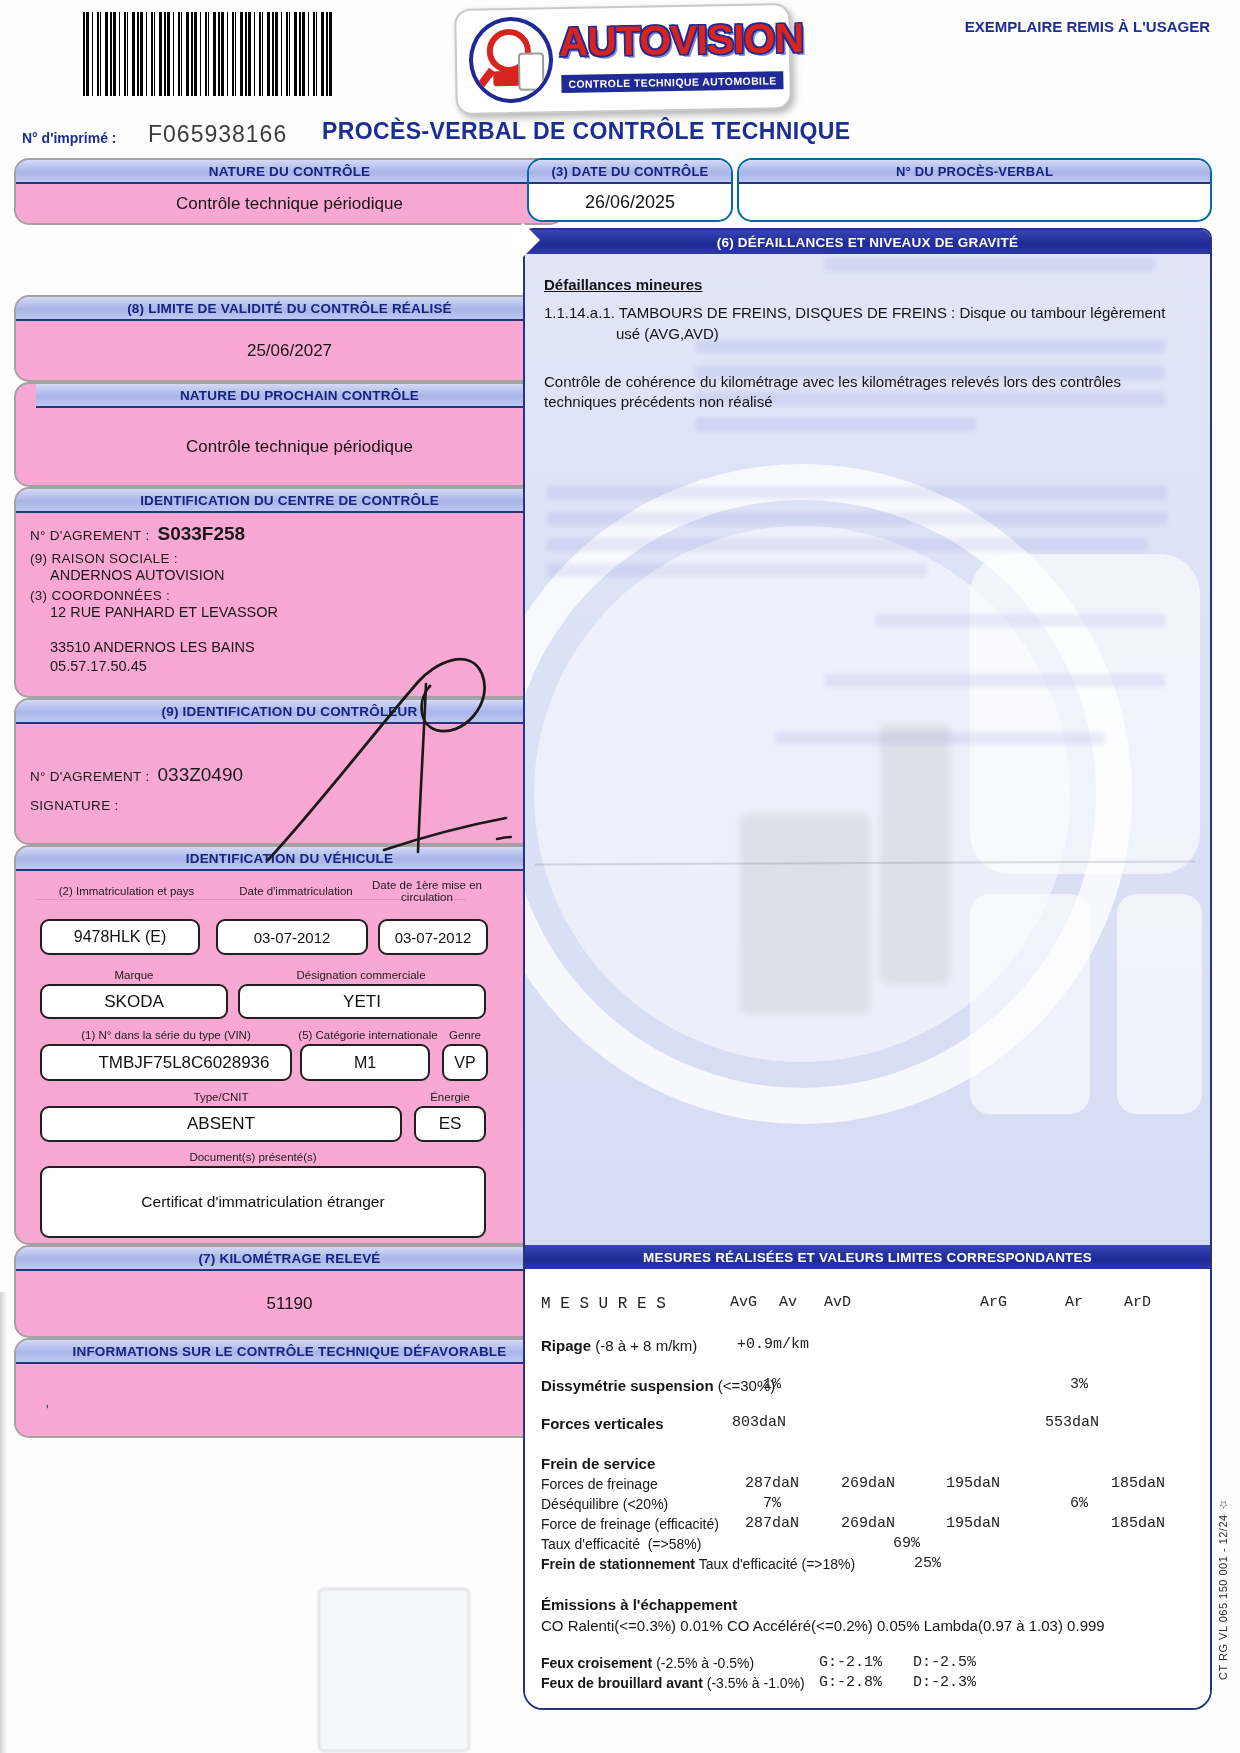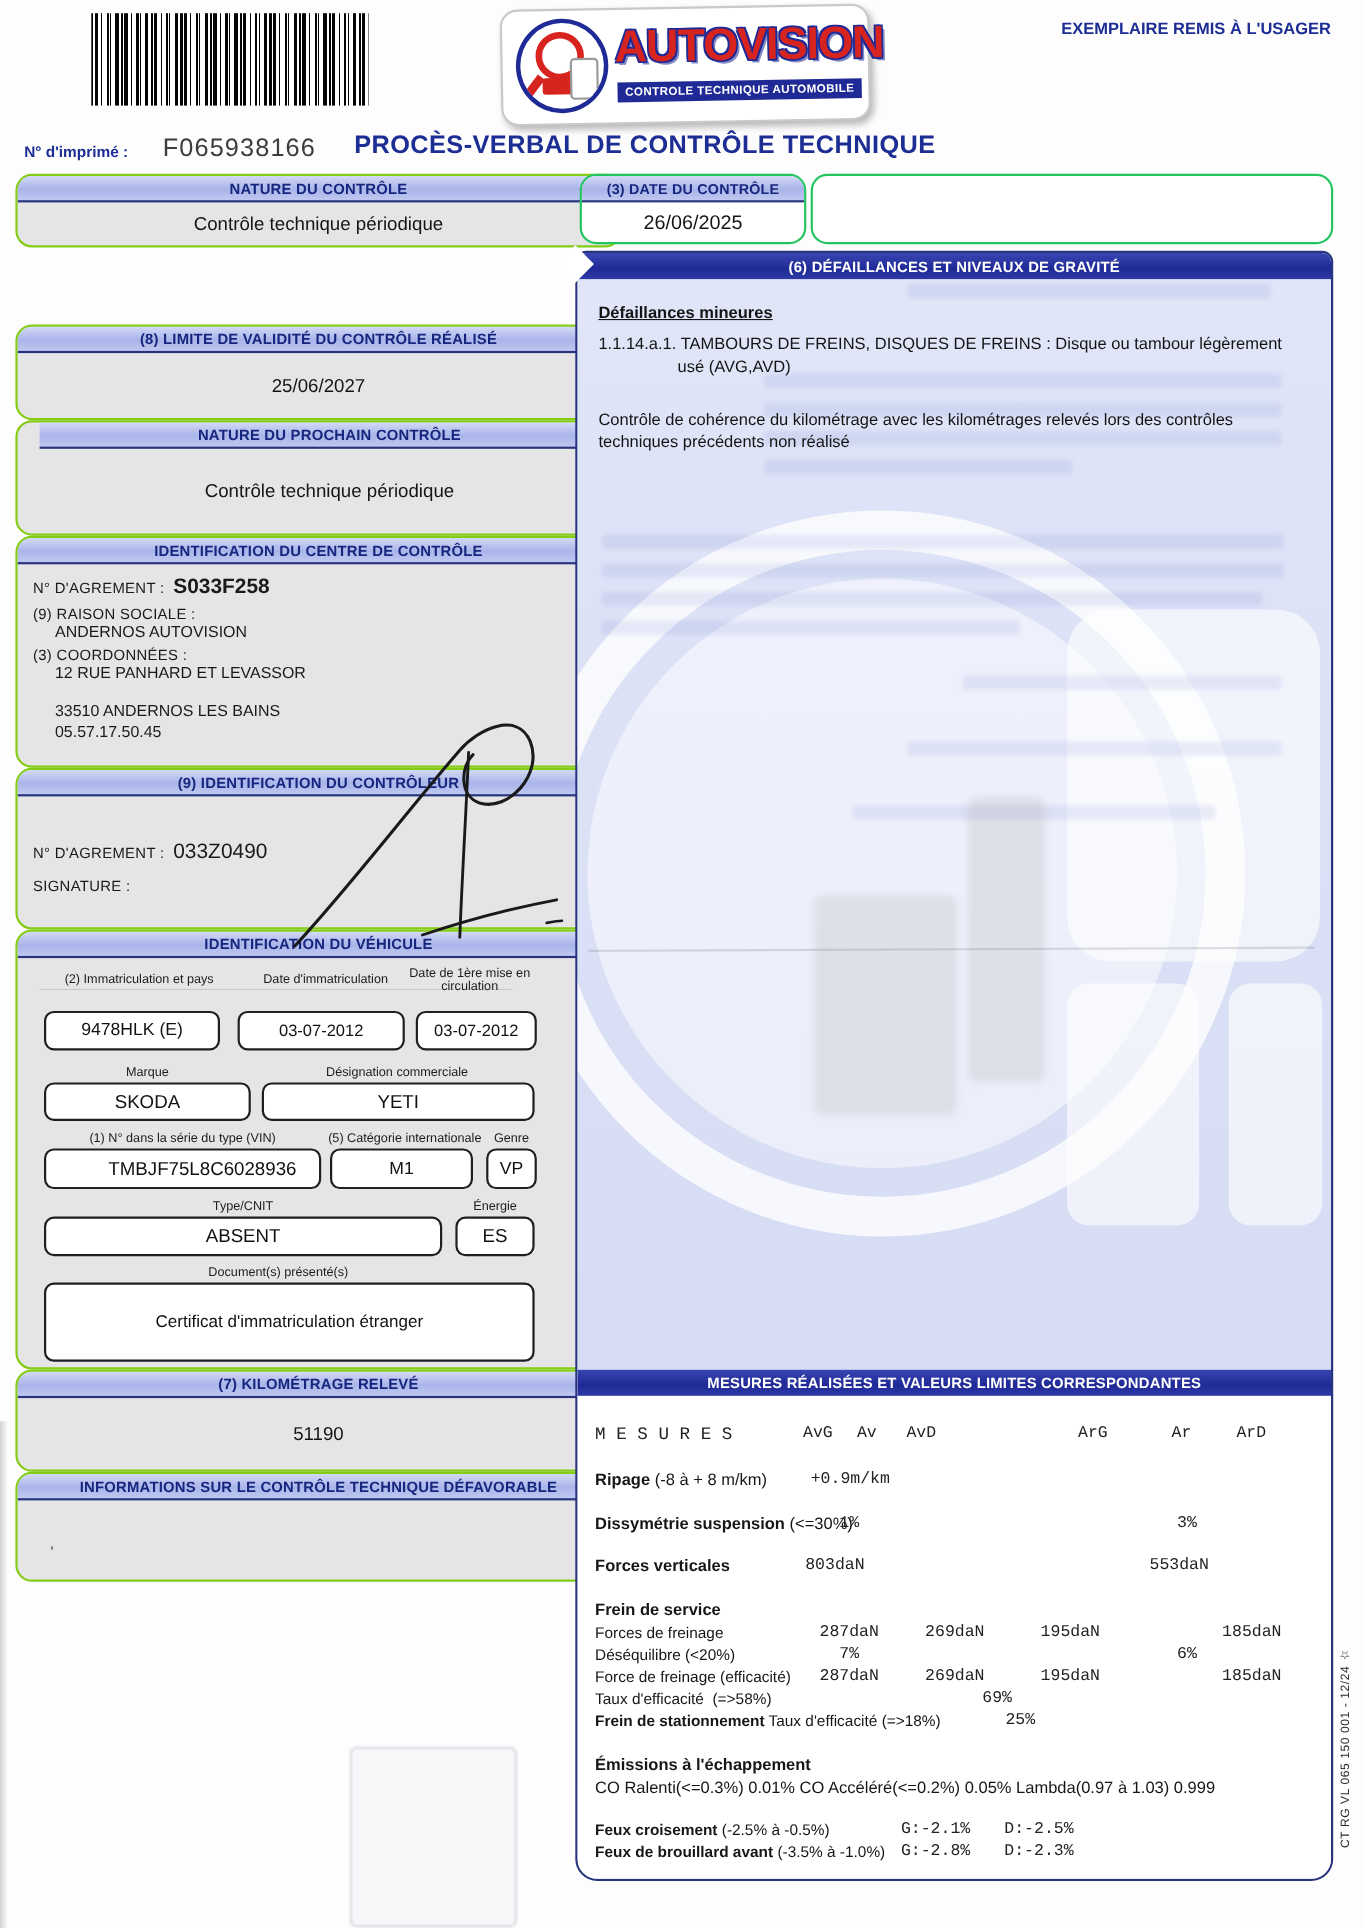--- a/index.html
+++ b/index.html
@@ -23,39 +23,39 @@
   .logoname{position:absolute;left:102px;top:10px;font-size:41px;font-weight:900;color:#d8241f;letter-spacing:-1px;
     text-shadow:-1.5px -1.5px 0 #1f2a96,1.5px -1.5px 0 #1f2a96,-1.5px 1.5px 0 #1f2a96,1.5px 1.5px 0 #1f2a96,3px 3px 0 rgba(31,42,150,.55);}
   .logotag{position:absolute;left:104px;top:66px;background:#1f2a96;color:#fff;font-size:10.5px;font-weight:bold;
     padding:3px 7px;letter-spacing:.4px;white-space:nowrap;}
   .copynote{position:absolute;left:900px;top:18px;width:310px;text-align:right;font-size:15px;font-weight:bold;color:#1c2d94;}
   .impr-label{position:absolute;left:22px;top:130px;font-size:14px;font-weight:bold;color:#1c2d94;}
   .impr-value{position:absolute;left:148px;top:121px;font-size:23px;color:#3d3d3d;letter-spacing:1px;}
   .doc-title{position:absolute;left:322px;top:118px;font-size:23px;font-weight:bold;color:#1c2d94;letter-spacing:.4px;}
 
   
-  .sec{position:absolute;left:14px;width:551px;border:2px solid #84cc16;border-radius:15px;background:#e5e5e5;
+  .sec{position:absolute;left:14px;width:551px;border:2px solid #a3a3a3;border-radius:15px;background:#f9a8d4;
     box-sizing:border-box;display:flex;flex-direction:column;overflow:hidden;}
   .hd{flex:0 0 22px;display:flex;align-items:center;justify-content:center;font-size:13.5px;font-weight:bold;
     color:#16257e;background:linear-gradient(180deg,#d3d9f6,#a9b4e9 55%,#bfc8f1);border-bottom:2px solid #29347f;letter-spacing:.2px;}
   .hd.dark{background:linear-gradient(180deg,#3945b2,#1f2a96 60%,#2d39a7);color:#fff;}
   .cbody{flex:1;display:flex;align-items:center;justify-content:center;font-size:17px;color:#151515;}
   .lbody{flex:1;padding:10px 14px;font-size:13.5px;color:#1a1a1a;position:relative;}
   .lbl{font-size:13.5px;letter-spacing:.3px;}
   .agr{font-size:19px;font-weight:bold;margin-left:8px;}
   .agr2{font-size:19px;margin-left:8px;}
   .addr{font-size:14.5px;padding-left:20px;line-height:19px;}
 
   
   .vlab{position:absolute;font-size:11.5px;color:#1c1c1c;text-align:center;line-height:12px;}
   .vbox{position:absolute;border:2px solid #1f1f1f;border-radius:9px;display:flex;align-items:center;
     justify-content:center;font-size:16px;color:#111;background:#fff;box-sizing:border-box;}
 
   
-  .pill{position:absolute;border:2px solid #22c55e;border-radius:15px;overflow:hidden;background:#fff;
+  .pill{position:absolute;border:2px solid #0369a1;border-radius:15px;overflow:hidden;background:#fff;
     box-sizing:border-box;display:flex;flex-direction:column;justify-content:space-between;}
   .rpanel{position:absolute;left:523px;top:228px;width:689px;height:1482px;border:2px solid #29347f;
     border-radius:10px 10px 20px 20px;overflow:hidden;background:#fff;box-sizing:border-box;display:flex;flex-direction:column;}
   .rband{flex:0 0 24px;display:flex;align-items:center;justify-content:center;font-size:13.5px;font-weight:bold;
     color:#fff;background:linear-gradient(180deg,#3945b2,#1f2a96 60%,#2d39a7);letter-spacing:.2px;}
   .defa{flex:0 0 991px;position:relative;background:linear-gradient(180deg,#e0e5f8,#d6dcf3);overflow:hidden;}
   .mes{flex:1;position:relative;background:#fff;}
   .defa-text{position:absolute;left:19px;top:22px;z-index:4;}
   .defa-title{font-size:15px;font-weight:bold;text-decoration:underline;color:#141414;}
   .defa-item{margin-top:9px;width:556px;padding-left:72px;text-indent:-72px;font-size:15px;line-height:21px;color:#141414;}
@@ -185,20 +185,21 @@
     <div class="lbody">
         <span class="tick">'</span>
       </div>
   </div>
 
   <div class="pill" style="left:527px;top:158px;width:206px;height:64px;">
     <div class="hd" style="font-size:13px;">(3) DATE DU CONTRÔLE</div>
     <div class="cbody" style="font-size:18px;">26/06/2025</div>
   </div>
   <div class="pill" style="left:737px;top:158px;width:475px;height:64px;">
+    <div class="hd" style="font-size:13px;">N° DU PROCÈS-VERBAL</div>
   </div>
 
   <div class="rpanel">
     <div class="rband">(6) DÉFAILLANCES ET NIVEAUX DE GRAVITÉ</div>
 
     <div class="defa">
 
       <div class="wm-ring"></div>
       <div class="wm-disc"></div>
       <div class="wm-b" style="left:445px;top:300px;width:230px;height:320px;border-radius:40px;"></div>

